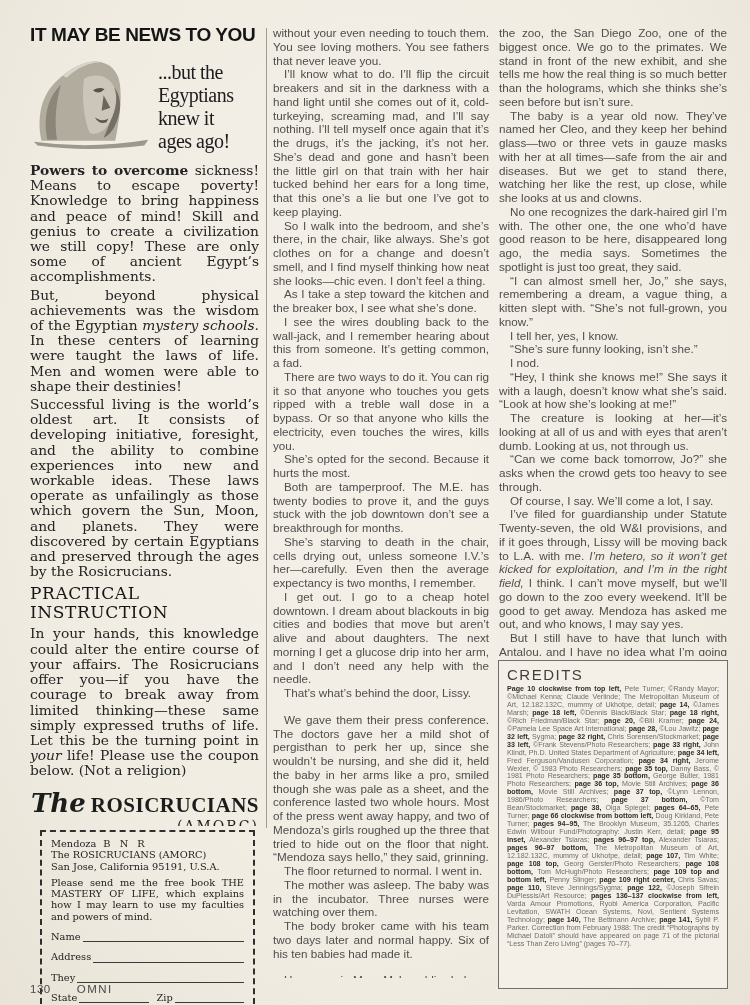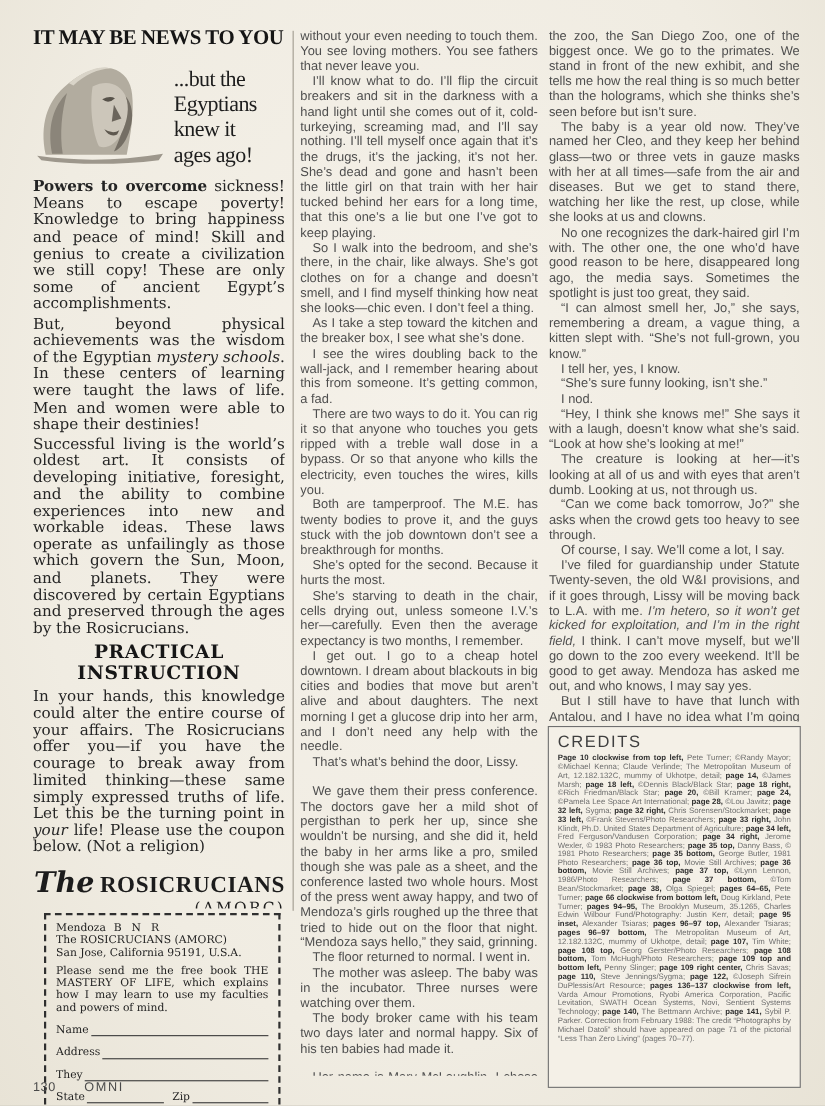--- a/index.html
+++ b/index.html
@@ -1,31 +1,31 @@
 <!DOCTYPE html>
 <html><head>
 <meta charset="utf-8">
 <style>
   html,body{margin:0;padding:0;background:#d8d4c9;}
   .page{position:relative;width:750px;height:1005px;overflow:hidden;
     background:radial-gradient(ellipse at 50% 40%, #f5f1e9 0%, #f0ece2 65%, #e8e3d6 100%);
     font-family:"Liberation Sans",sans-serif;}
   
   .ad{position:absolute;left:30px;top:24px;width:229px;height:802px;color:#1c1c1c;overflow:hidden;}
-  .ad-headline{margin:0 0 3px 0;font-family:Liberation Serif, serif;font-weight:800;
+  .ad-headline{margin:0 0 3px 0;font-family:Liberation Sans, sans-serif;font-weight:800;
     font-size:19px;line-height:22px;letter-spacing:-0.4px;color:#151515;white-space:nowrap;}
   .ad-visual{display:flex;height:106px;margin-bottom:8px;}
   .sphinx{flex:0 0 auto;margin-left:-4px;}
   .ad-subhead{padding-top:12px;margin-left:4px;font-family:Liberation Serif, serif;}
   .ad-subhead p{margin:0;font-size:20px;line-height:23px;letter-spacing:-0.5px;color:#1d1d1d;}
   .ad-body p{margin:0 0 3px 0;font-family:"DejaVu Serif",serif;font-size:13.8px;line-height:15.2px;
     text-align:justify;color:#242424;}
   .ad-section{margin:5px 0 5px 0;}
-  .ad-section p{margin:0;font-family:"DejaVu Serif",serif;font-weight:700;font-size:17px;
-    line-height:18.5px;text-align:center;letter-spacing:0.6px;color:#161616;}
+  .ad-section p{margin:0;font-family:"DejaVu Serif",serif;font-weight:400;font-size:17px;
+    line-height:18.5px;letter-spacing:0.6px;color:#161616;}
   .brand{text-align:right;margin-top:9px;}
   .brand .script{font-family:"DejaVu Serif",serif;font-style:italic;font-weight:700;font-size:26px;margin-right:5px;}
   .brand .brandname{font-family:"Liberation Serif",serif;font-weight:700;font-size:21px;letter-spacing:0.5px;}
   .brand .amorc{font-family:"DejaVu Serif",serif;font-size:14px;letter-spacing:2px;margin-top:0px;}
   
   .coupon{position:absolute;left:40px;top:830px;width:215px;box-sizing:border-box;
     border:2px dashed #2f2f2f;padding:6px 9px 9px 9px;
     font-family:"DejaVu Serif",serif;font-size:9.8px;line-height:11.3px;color:#222;}
   .c-scribe .code{letter-spacing:3px;margin-left:7px;}
   .c-req{margin:5px 0 0 0;text-align:justify;}
@@ -131,22 +131,22 @@
     <span>130</span><span class="mag">OMNI</span>
   </div>
 
   <section class="story col2">
       <p class="noindent">without your even needing to touch them. You see loving mothers. You see fathers that never leave you.</p>
       <p>I’ll know what to do. I’ll flip the circuit breakers and sit in the darkness with a hand light until she comes out of it, cold-turkeying, screaming mad, and I’ll say nothing. I’ll tell myself once again that it’s the drugs, it’s the jacking, it’s not her. She’s dead and gone and hasn’t been the little girl on that train with her hair tucked behind her ears for a long time, that this one’s a lie but one I’ve got to keep playing.</p>
       <p>So I walk into the bedroom, and she’s there, in the chair, like always. She’s got clothes on for a change and doesn’t smell, and I find myself thinking how neat she looks—chic even. I don’t feel a thing.</p>
       <p>As I take a step toward the kitchen and the breaker box, I see what she’s done.</p>
       <p>I see the wires doubling back to the wall-jack, and I remember hearing about this from someone. It’s getting common, a fad.</p>
       <p>There are two ways to do it. You can rig it so that anyone who touches you gets ripped with a treble wall dose in a bypass. Or so that anyone who kills the electricity, even touches the wires, kills you.</p>
+      <p>She’s opted for the second. Because it hurts the most.</p>
       <p>Both are tamperproof. The M.E. has twenty bodies to prove it, and the guys stuck with the job downtown don’t see a breakthrough for months.</p>
-      <p>She’s opted for the second. Because it hurts the most.</p>
       <p>She’s starving to death in the chair, cells drying out, unless someone I.V.’s her—carefully. Even then the average expectancy is two months, I remember.</p>
       <p>I get out. I go to a cheap hotel downtown. I dream about blackouts in big cities and bodies that move but aren’t alive and about daughters. The next morning I get a glucose drip into her arm, and I don’t need any help with the needle.</p>
       <p>That’s what’s behind the door, Lissy.</p>
       <p class="gap">We gave them their press conference. The doctors gave her a mild shot of pergisthan to perk her up, since she wouldn’t be nursing, and she did it, held the baby in her arms like a pro, smiled though she was pale as a sheet, and the conference lasted two whole hours. Most of the press went away happy, and two of Mendoza’s girls roughed up the three that tried to hide out on the floor that night. “Mendoza says hello,” they said, grinning.</p>
       <p>The floor returned to normal. I went in.</p>
       <p>The mother was asleep. The baby was in the incubator. Three nurses were watching over them.</p>
       <p>The body broker came with his team two days later and normal happy. Six of his ten babies had made it.</p>
       <p class="gap">Her name is Mary McLoughlin. I chose it. Her hair is dark, and she wears it short. She lives in Chula Vista, just south of San Diego, and I get down there as often as I can, and we go out.</p>
     </section>
   <section class="story col3">

